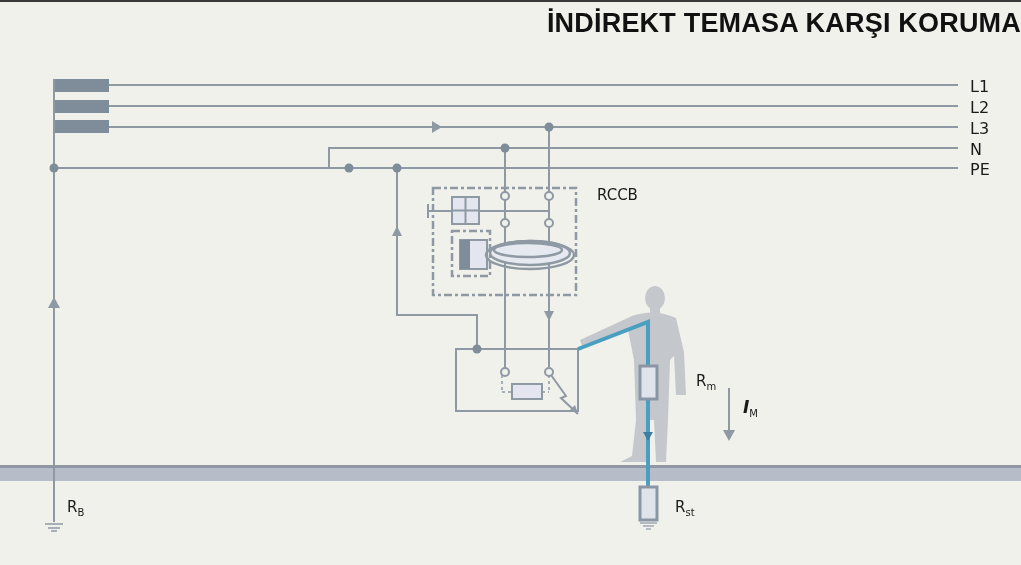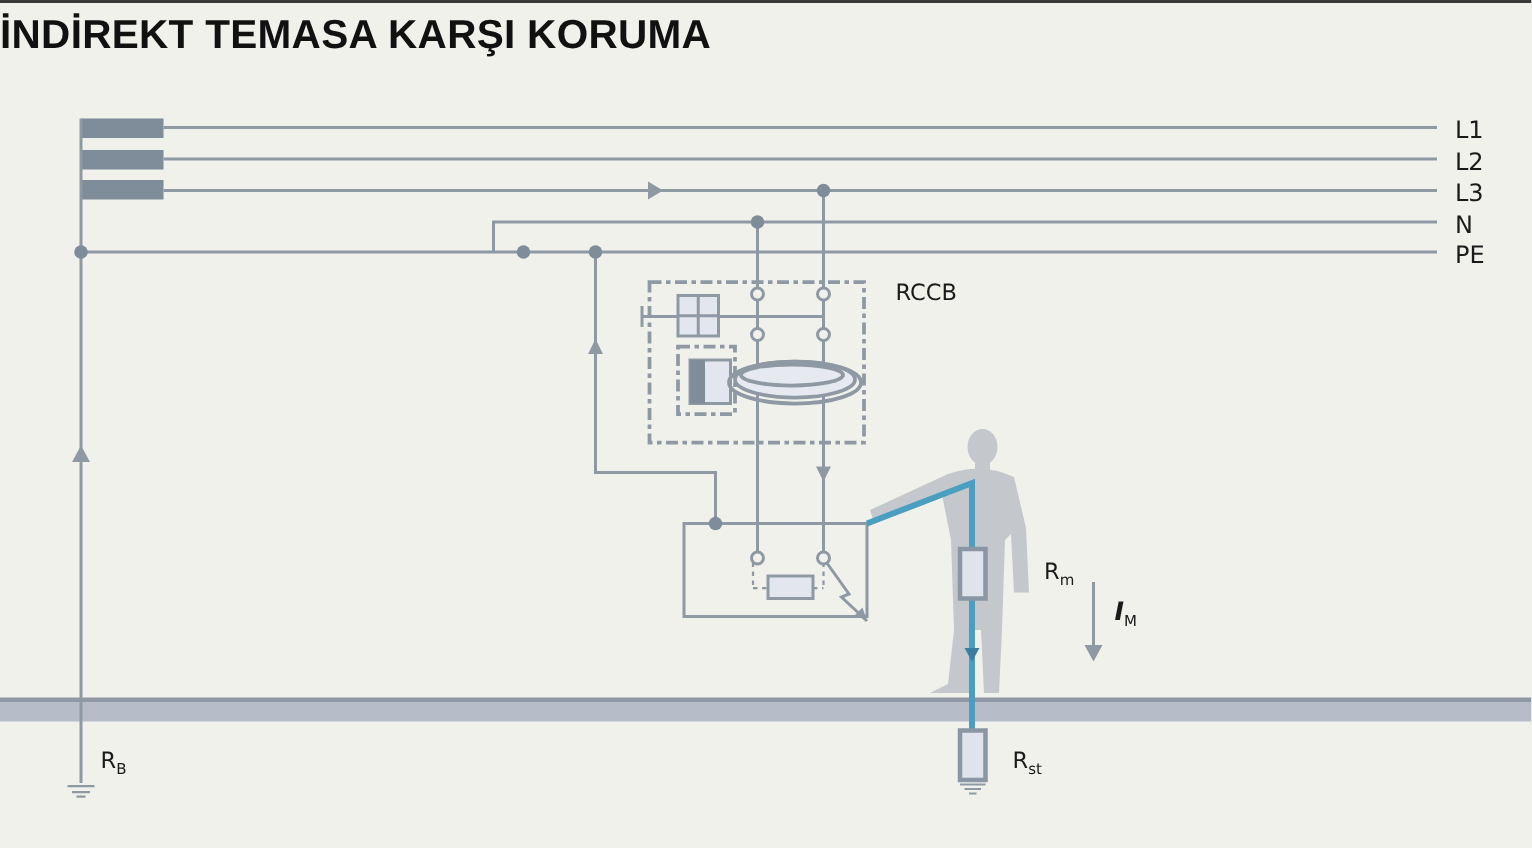--- a/index.html
+++ b/index.html
@@ -1,18 +1,18 @@
 <!DOCTYPE html>
 <html><head>
 <meta charset="utf-8">
 <style>
   html, body { margin: 0; padding: 0; }
   body { width: 1021px; height: 565px; background: #f1f1ec; overflow: hidden; position: relative; font-family: "DejaVu Sans", sans-serif; }
   .topbar { position: absolute; left: 0; top: 0; width: 1021px; height: 2px; background: #3a3a3a; }
-  .title { position: absolute; left: 0; top: 8px; width: 1021px; text-align: left; font-family: "Liberation Sans", sans-serif; font-weight: bold; font-size: 27px; color: #111; letter-spacing: 0.2px; }
+  .title { position: absolute; left: 0; top: 8px; width: 1021px; text-align: right; font-family: "Liberation Sans", sans-serif; font-weight: bold; font-size: 27px; color: #111; letter-spacing: 0.2px; }
   svg { position: absolute; left: 0; top: 0; }
   .lbl { font-family: "DejaVu Sans", sans-serif; fill: #1a1a1a; }
 </style>
 </head>
 <body>
 
 <div class="topbar"></div>
 <div class="title">İNDİREKT TEMASA KARŞI KORUMA</div>
 
 <svg width="1021" height="565" viewBox="0 0 1021 565">

